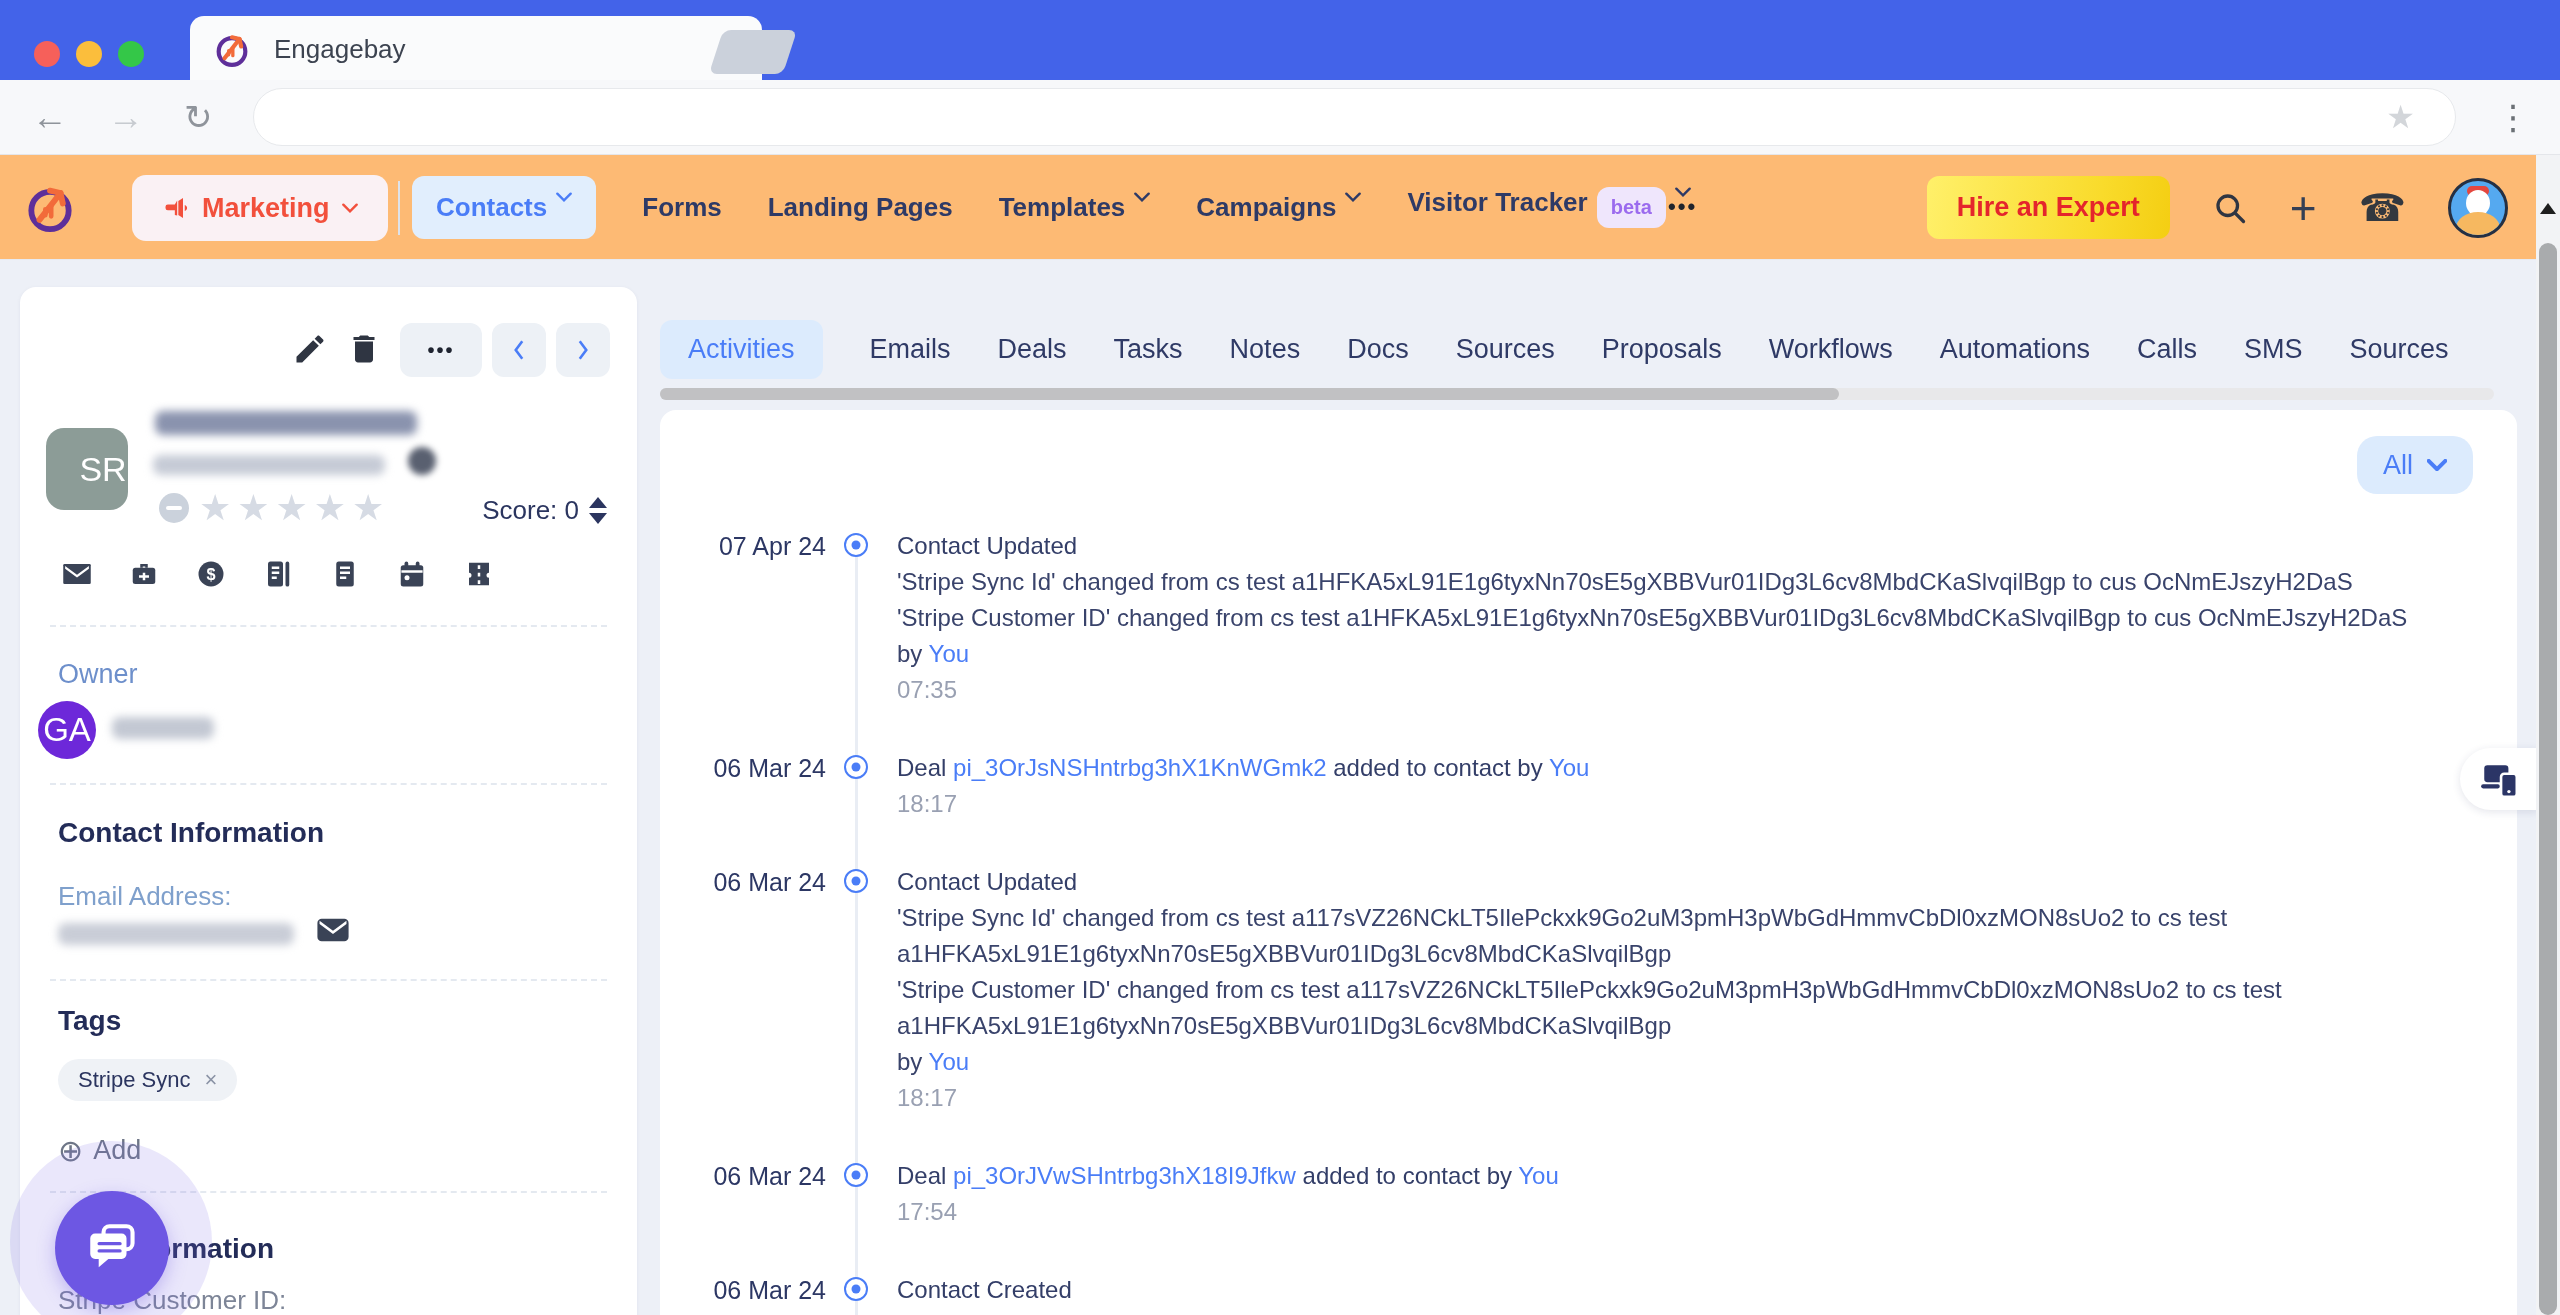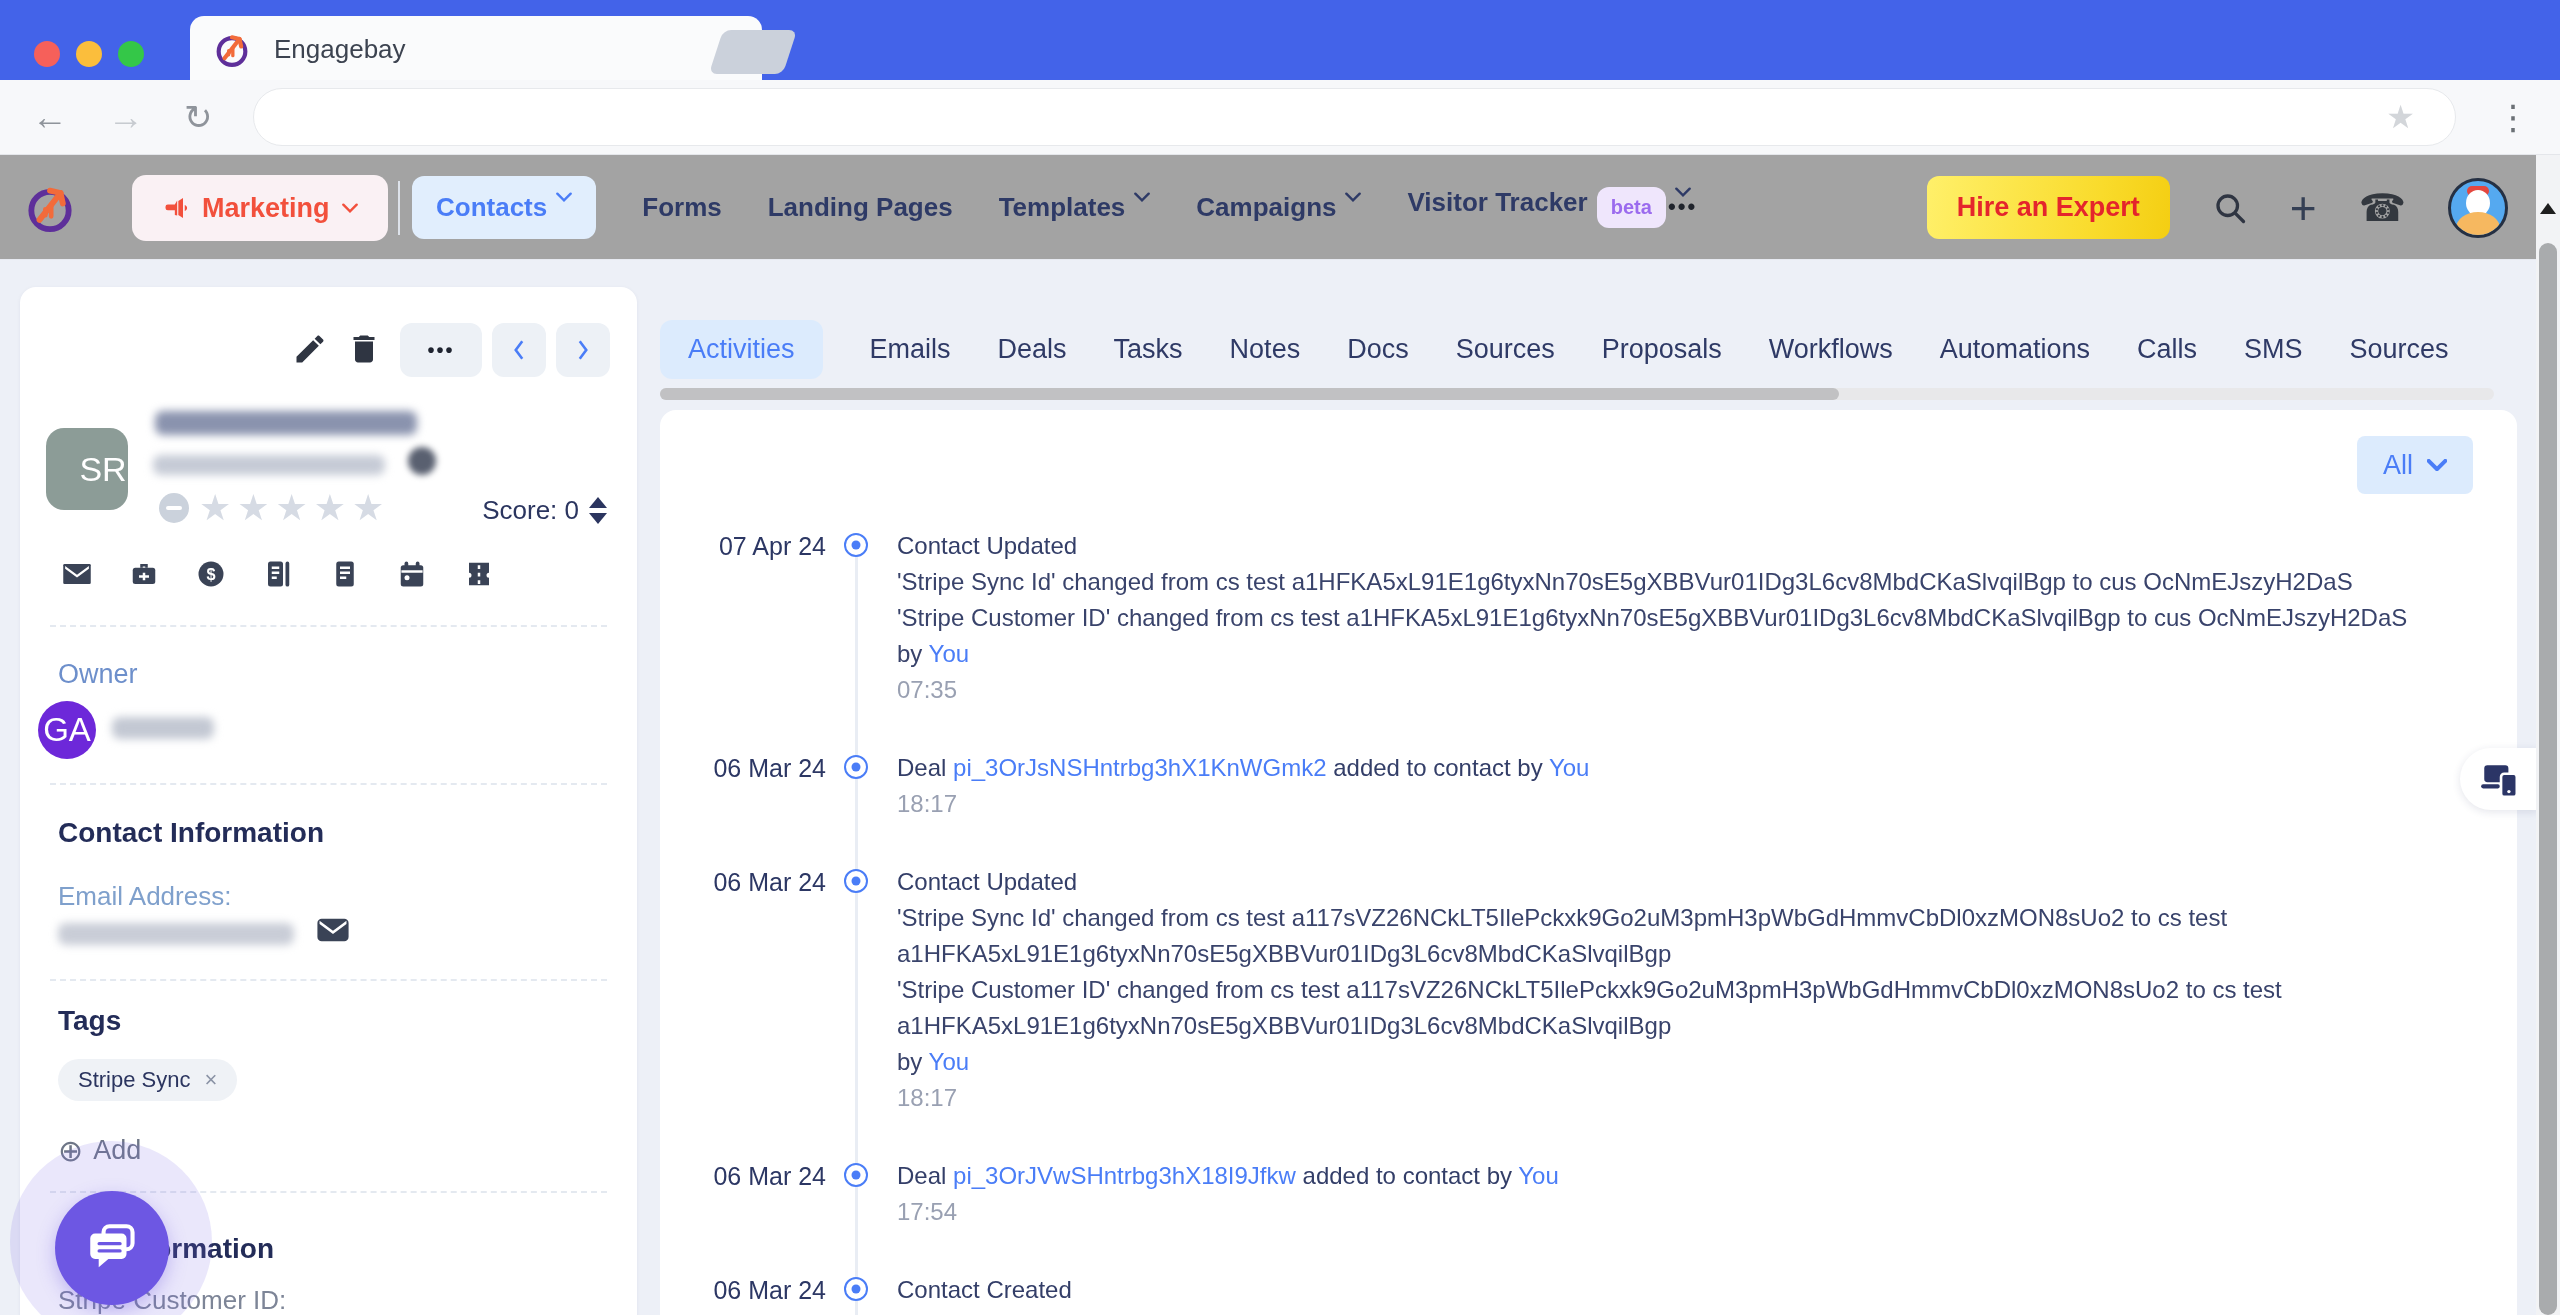--- a/index.html
+++ b/index.html
@@ -20,21 +20,21 @@
   .chrome-toolbar { position:absolute; left:0; top:80px; width:2560px; height:75px; background:#F7F8FA; border-bottom:1px solid #E4E6EA; }
   .nav-glyph { position:absolute; top:50%; transform:translateY(-50%); font-size:36px; color:#8F949B; }
   .g-back { left:32px; }
   .g-fwd { left:108px; color:#C7CBD0; }
   .g-refresh { left:184px; font-size:34px; }
   .url-bar { position:absolute; left:253px; top:8px; width:2203px; height:58px; background:#FFFFFF; border:1px solid #E7E9EC; border-radius:29px; }
   .url-star { position:absolute; right:40px; top:50%; transform:translateY(-50%); font-size:32px; color:#D3D6DA; }
   .kebab { position:absolute; left:2496px; top:50%; transform:translateY(-50%); font-size:34px; color:#6B7075; letter-spacing:0; }
 
   
-  .appnav { position:absolute; left:0; top:155px; width:2560px; height:105px; background:#a3a3a3; border-bottom:1px solid #E7EAF1; }
+  .appnav { position:absolute; left:0; top:155px; width:2560px; height:105px; background:#fdba74; border-bottom:1px solid #E7EAF1; }
   .logo-main { position:absolute; left:22px; top:24px; width:56px; height:56px; }
   .module-pill { position:absolute; left:132px; top:20px; height:66px; padding:0 30px; background:#FAF1F4; border-radius:14px; display:flex; align-items:center; gap:12px; color:#F2503C; font-size:27px; font-weight:700; }
   .nav-divider { position:absolute; left:398px; top:26px; width:2px; height:54px; background:#DDE2EA; }
   .nav-items { position:absolute; left:412px; top:0; height:105px; display:flex; align-items:center; gap:46px; }
   .nav-item { display:flex; align-items:flex-start; gap:9px; font-size:26px; font-weight:600; color:#2E3A66; white-space:nowrap; cursor:pointer; }
   .nav-item.active { background:#E1EEFD; color:#4A7DF7; border-radius:12px; padding:16px 24px; }
   .beta-badge { background:#EFE6FC; color:#9B6BEE; font-size:20px; font-weight:600; border-radius:12px; padding:9px 14px; }
   .nav-more { position:absolute; left:1668px; top:50%; transform:translateY(-50%); font-size:22px; font-weight:700; color:#20242C; letter-spacing:2px; }
   .nav-right { position:absolute; right:52px; top:0; height:105px; display:flex; align-items:center; gap:42px; }
   .hire-btn { background:linear-gradient(100deg,#FFF06A 0%,#F9DB2B 70%,#F4CE12 100%); color:#E4252C; font-weight:700; font-size:27px; padding:16px 30px; border-radius:12px; white-space:nowrap; }
@@ -100,21 +100,21 @@
   .chat-halo { position:absolute; left:10px; top:1141px; width:202px; height:202px; border-radius:50%; background:rgba(124,108,233,.16); }
   .chat-btn { position:absolute; left:55px; top:1191px; width:114px; height:114px; border-radius:50%; background:#6D57E3; display:flex; align-items:center; justify-content:center; cursor:pointer; box-shadow:0 6px 18px rgba(109,87,227,.35); }
 
   
   .tabs-row { position:absolute; left:660px; top:318px; height:62px; display:flex; align-items:center; gap:47px; }
   .tab { font-size:27px; font-weight:500; color:#2F3A66; white-space:nowrap; cursor:pointer; }
   .tab.active { background:#DCEBFD; color:#4A7DF7; border-radius:12px; padding:14px 28px; }
   .h-scroll-track { position:absolute; left:660px; top:388px; width:1834px; height:12px; background:#E8E8EA; border-radius:6px; }
   .h-scroll-thumb { position:absolute; left:0; top:0; width:1179px; height:12px; background:#C1C1C3; border-radius:6px; }
   .content-card { position:absolute; left:660px; top:410px; width:1857px; height:905px; background:#fff; border-radius:16px 16px 0 0; }
-  .all-filter { position:absolute; right:44px; top:26px; height:58px; padding:0 26px; background:#DCEBFD; border-radius:8px; display:flex; align-items:center; gap:14px; color:#4A7DF7; font-size:27px; cursor:pointer; }
+  .all-filter { position:absolute; right:44px; top:26px; height:58px; padding:0 26px; background:#DCEBFD; border-radius:20px; display:flex; align-items:center; gap:14px; color:#4A7DF7; font-size:27px; cursor:pointer; }
   .all-caret { width:20px; height:12px; stroke:#4A7DF7; stroke-width:2.4; fill:none; }
   .timeline { position:absolute; left:40px; right:60px; top:118px; }
   .entry { display:flex; margin-bottom:42px; }
   .e-date { width:126px; font-size:25px; font-weight:500; color:#2C3764; text-align:right; line-height:36px; white-space:nowrap; }
   .e-marker { width:60px; position:relative; display:flex; justify-content:center; }
   .e-marker::before { content:""; position:absolute; left:50%; margin-left:-1px; top:10px; bottom:-52px; width:3px; background:#E9EDF4; }
   .entry:last-child .e-marker::before { bottom:-150px; }
   .ring { position:relative; z-index:1; width:24px; height:24px; margin-top:5px; background:#fff; border:2.5px solid #4A7DF7; border-radius:50%; }
   .ring::after { content:""; position:absolute; left:50%; top:50%; transform:translate(-50%,-50%); width:9px; height:9px; border-radius:50%; background:#4A7DF7; }
   .e-content { flex:1; padding-left:11px; font-size:24px; color:#343F6B; line-height:36px; }

